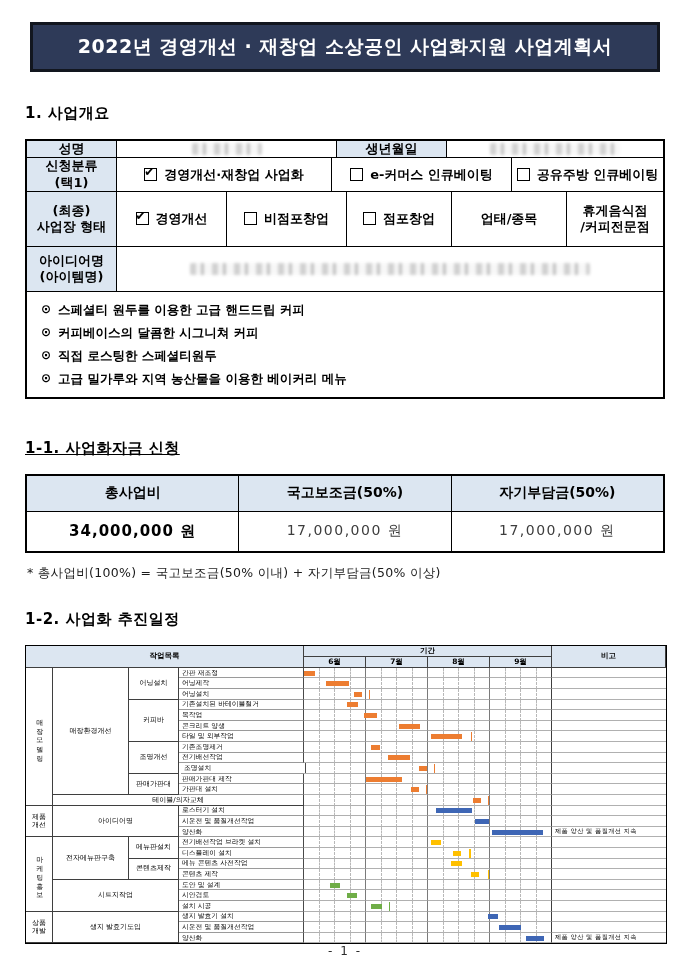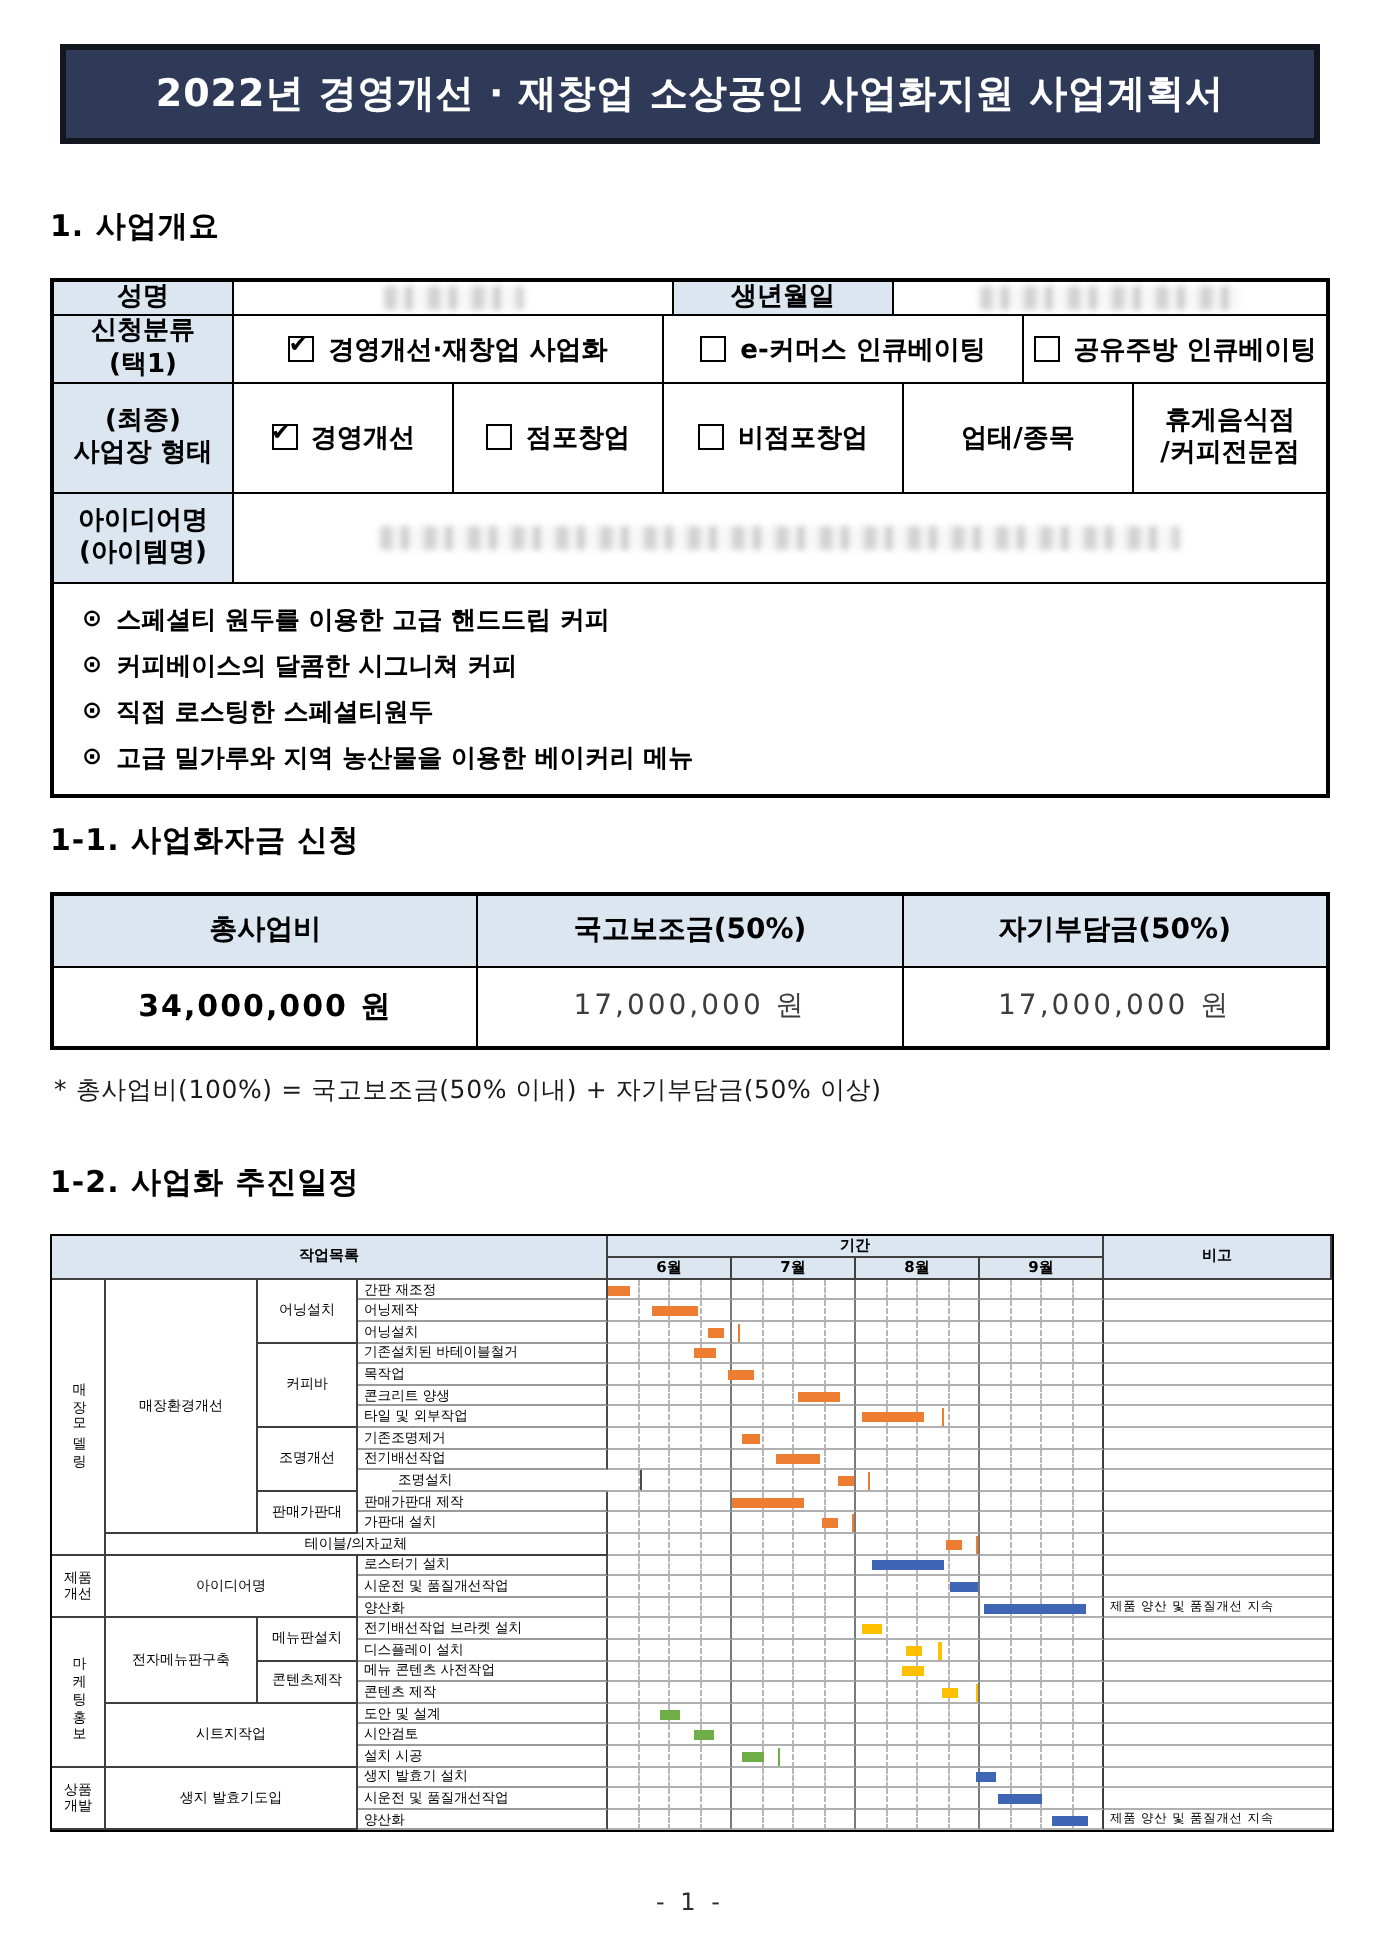--- a/index.html
+++ b/index.html
@@ -96,27 +96,27 @@
     </div>
   </div>
 
   <div class="irow" style="height:54px;">
     <div class="icell ihead w90">(최종)
 사업장 형태</div>
     <div class="icell" style="width:110px;flex:none;">
       <span class="cb checked"></span>
         <span>경영개선</span>
     </div>
+    <div class="icell" style="width:120px;flex:none;">
+      <span class="cb"></span>
+        <span>비점포창업</span>
+    </div>
     <div class="icell" style="width:105px;flex:none;">
       <span class="cb"></span>
         <span>점포창업</span>
-    </div>
-    <div class="icell" style="width:120px;flex:none;">
-      <span class="cb"></span>
-        <span>비점포창업</span>
     </div>
     <div class="icell" style="width:115px;flex:none;">업태/종목</div>
     <div class="icell grow ihead" style="background:#fff;">휴게음식점
 /커피전문점</div>
   </div>
 
   <div class="irow" style="height:44px;">
     <div class="icell ihead w90">아이디어명
 (아이템명)</div>
     <div class="icell grow">
@@ -141,21 +141,21 @@
           </div>
         <div class="bullet-line">
             <span class="blt">⊙</span>
             <span>고급 밀가루와 지역 농산물을 이용한 베이커리 메뉴</span>
           </div>
       </div>
     </div>
   </div>
 </div>
 
-<div class="sechead" style="margin-top:12px;">1-1. 사업화자금 신청</div>
+<div class="sechead" style="margin-top:40px;text-decoration:underline;">1-1. 사업화자금 신청</div>
 
 <div class="ftable">
   <div class="frow fhead">
     <div class="fcell">총사업비</div>
     <div class="fcell">국고보조금(50%)</div>
     <div class="fcell">자기부담금(50%)</div>
   </div>
   <div class="frow fval">
     <div class="fcell bold">34,000,000  원</div>
     <div class="fcell">17,000,000 원</div>
@@ -340,21 +340,21 @@
     <div class="g wk" style="left: 402px; top: 106.8px; width: 15.5px; height: 10.6px;"></div>
     <div class="g wk" style="left: 417.5px; top: 106.8px; width: 15.5px; height: 10.6px;"></div>
     <div class="g wk" style="left: 433px; top: 106.8px; width: 15.5px; height: 10.6px;"></div>
     <div class="g wk mo" style="left: 448.5px; top: 106.8px; width: 15.5px; height: 10.6px;"></div>
     <div class="g wk" style="left: 464px; top: 106.8px; width: 15.5px; height: 10.6px;"></div>
     <div class="g wk" style="left: 479.5px; top: 106.8px; width: 15.5px; height: 10.6px;"></div>
     <div class="g wk" style="left: 495px; top: 106.8px; width: 15.5px; height: 10.6px;"></div>
     <div class="g wk last" style="left: 510.5px; top: 106.8px; width: 15.5px; height: 10.6px;"></div>
     <div class="g rem" style="left: 526px; top: 106.8px; width: 114px; height: 10.6px;"></div>
     <div class="g bar" style="left: 361.7px; top: 109.6px; width: 21.9px; height: 5px; background: rgb(237, 125, 49);"></div>
-    <div class="g task" style="left: 170px; top: 117.4px; width: 125px; height: 10.6px;">조명설치</div>
+    <div class="g task" style="left: 155px; top: 117.4px; width: 125px; height: 10.6px;">조명설치</div>
     <div class="g wk" style="left: 278px; top: 117.4px; width: 15.5px; height: 10.6px;"></div>
     <div class="g wk" style="left: 293.5px; top: 117.4px; width: 15.5px; height: 10.6px;"></div>
     <div class="g wk" style="left: 309px; top: 117.4px; width: 15.5px; height: 10.6px;"></div>
     <div class="g wk mo" style="left: 324.5px; top: 117.4px; width: 15.5px; height: 10.6px;"></div>
     <div class="g wk" style="left: 340px; top: 117.4px; width: 15.5px; height: 10.6px;"></div>
     <div class="g wk" style="left: 355.5px; top: 117.4px; width: 15.5px; height: 10.6px;"></div>
     <div class="g wk" style="left: 371px; top: 117.4px; width: 15.5px; height: 10.6px;"></div>
     <div class="g wk mo" style="left: 386.5px; top: 117.4px; width: 15.5px; height: 10.6px;"></div>
     <div class="g wk" style="left: 402px; top: 117.4px; width: 15.5px; height: 10.6px;"></div>
     <div class="g wk" style="left: 417.5px; top: 117.4px; width: 15.5px; height: 10.6px;"></div>

